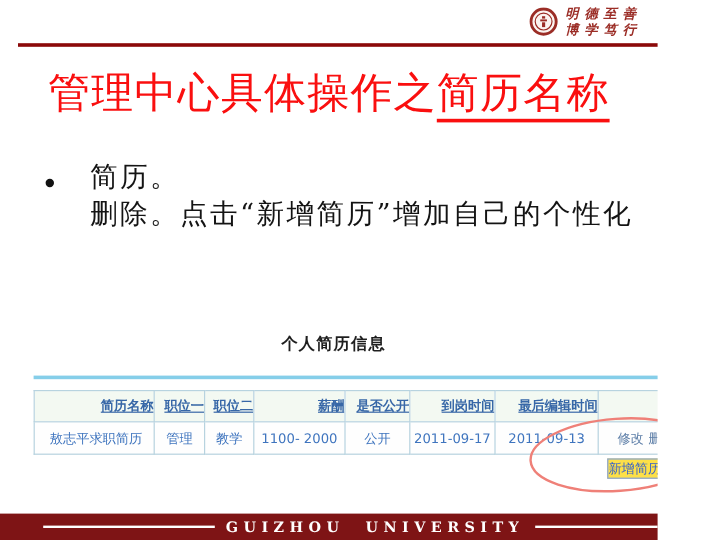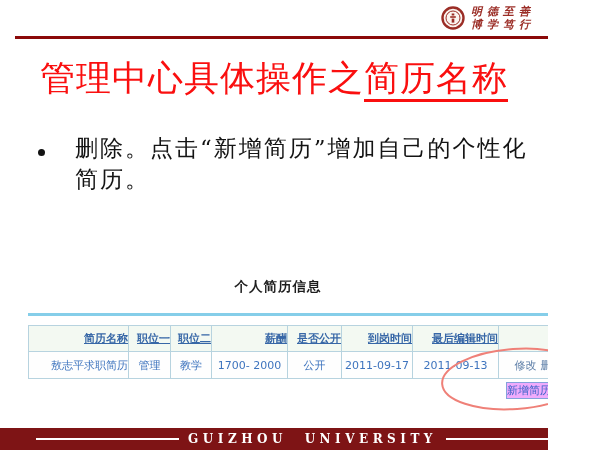--- a/index.html
+++ b/index.html
@@ -29,26 +29,26 @@
   
   .panel-heading{position:absolute;left:28px;top:278px;width:500px;text-align:center;
                  font-size:13.5px;font-weight:bold;color:#1E1E1E;letter-spacing:1px;}
   .cyan-rule{position:absolute;left:28px;top:313px;width:550px;height:3px;background:#85CEE9;}
 
   .res-table{position:absolute;left:28px;top:325px;width:550px;border-collapse:collapse;
              table-layout:fixed;font-size:11px;}
   .res-table th,.res-table td{border:1px solid #B7D3DF;padding:0;overflow:hidden;}
   .res-table th{background:#F3F9F2;color:#3767A7;font-weight:bold;height:25px;text-align:right;text-decoration:underline;}
   .res-table td{background:#FEFEFE;color:#3E74BE;height:26px;text-align:center;}
-  .res-table td.left{text-align:right;padding-left:3px;}
+  .res-table td.left{text-align:center;padding-left:3px;}
   .res-table td.ops{color:#5E7FA8;}
   .op-link{margin:12px 2px;cursor:pointer;font-family:Liberation Mono, monospace;}
 
   .add-btn{position:absolute;left:506px;top:382px;width:46px;height:17px;line-height:15px;
-           text-align:center;border:1px solid #84A2DC;background:#f0abfc;color:#3A63C8;
+           text-align:center;border:1px solid #84A2DC;background:#fde047;color:#3A63C8;
            font-size:11px;box-sizing:border-box;cursor:pointer;}
 
   .ellipse-svg{position:absolute;left:425px;top:340px;pointer-events:none;}
 
   
   .footer{position:absolute;left:0;top:428px;width:600px;height:22px;background:#7E1415;
           display:flex;align-items:center;justify-content:center;}
   .f-line{height:2px;background:#ffffff;}
   .f-line.l{width:143px;margin-right:9px;}
   .f-line.r{width:118px;margin-left:9px;}
@@ -73,22 +73,22 @@
       <div>博学笃行</div>
     </div>
   </div>
 
   <div class="top-rule"></div>
 
   <div class="title"><span>管理中心具体操作之</span><span class="em">简历名称</span></div>
 
   <div class="bullet-dot"></div>
   <div class="para">
+    <div>简历。</div>
     <div>删除。点击“新增简历”增加自己的个性化</div>
-    <div>简历。</div>
   </div>
 
   <div class="panel-heading">个人简历信息</div>
   <div class="cyan-rule"></div>
 
   <table class="res-table">
     <colgroup>
       <col style="width:100px">
         <col style="width:42px">
         <col style="width:41px">
@@ -108,21 +108,21 @@
         <th>到岗时间</th>
         <th>最后编辑时间</th>
         <th>操作</th>
       </tr>
     </thead>
     <tbody>
       <tr>
         <td class="left">敖志平求职简历</td>
         <td>管理</td>
         <td>教学</td>
-        <td>1700- 2000</td>
+        <td>1100- 2000</td>
         <td>公开</td>
         <td>2011-09-17</td>
         <td>2011-09-13</td>
         <td class="ops">
           <span class="op-link">修改</span><span class="op-link">删除</span>
         </td>
       </tr>
     </tbody>
   </table>
 

